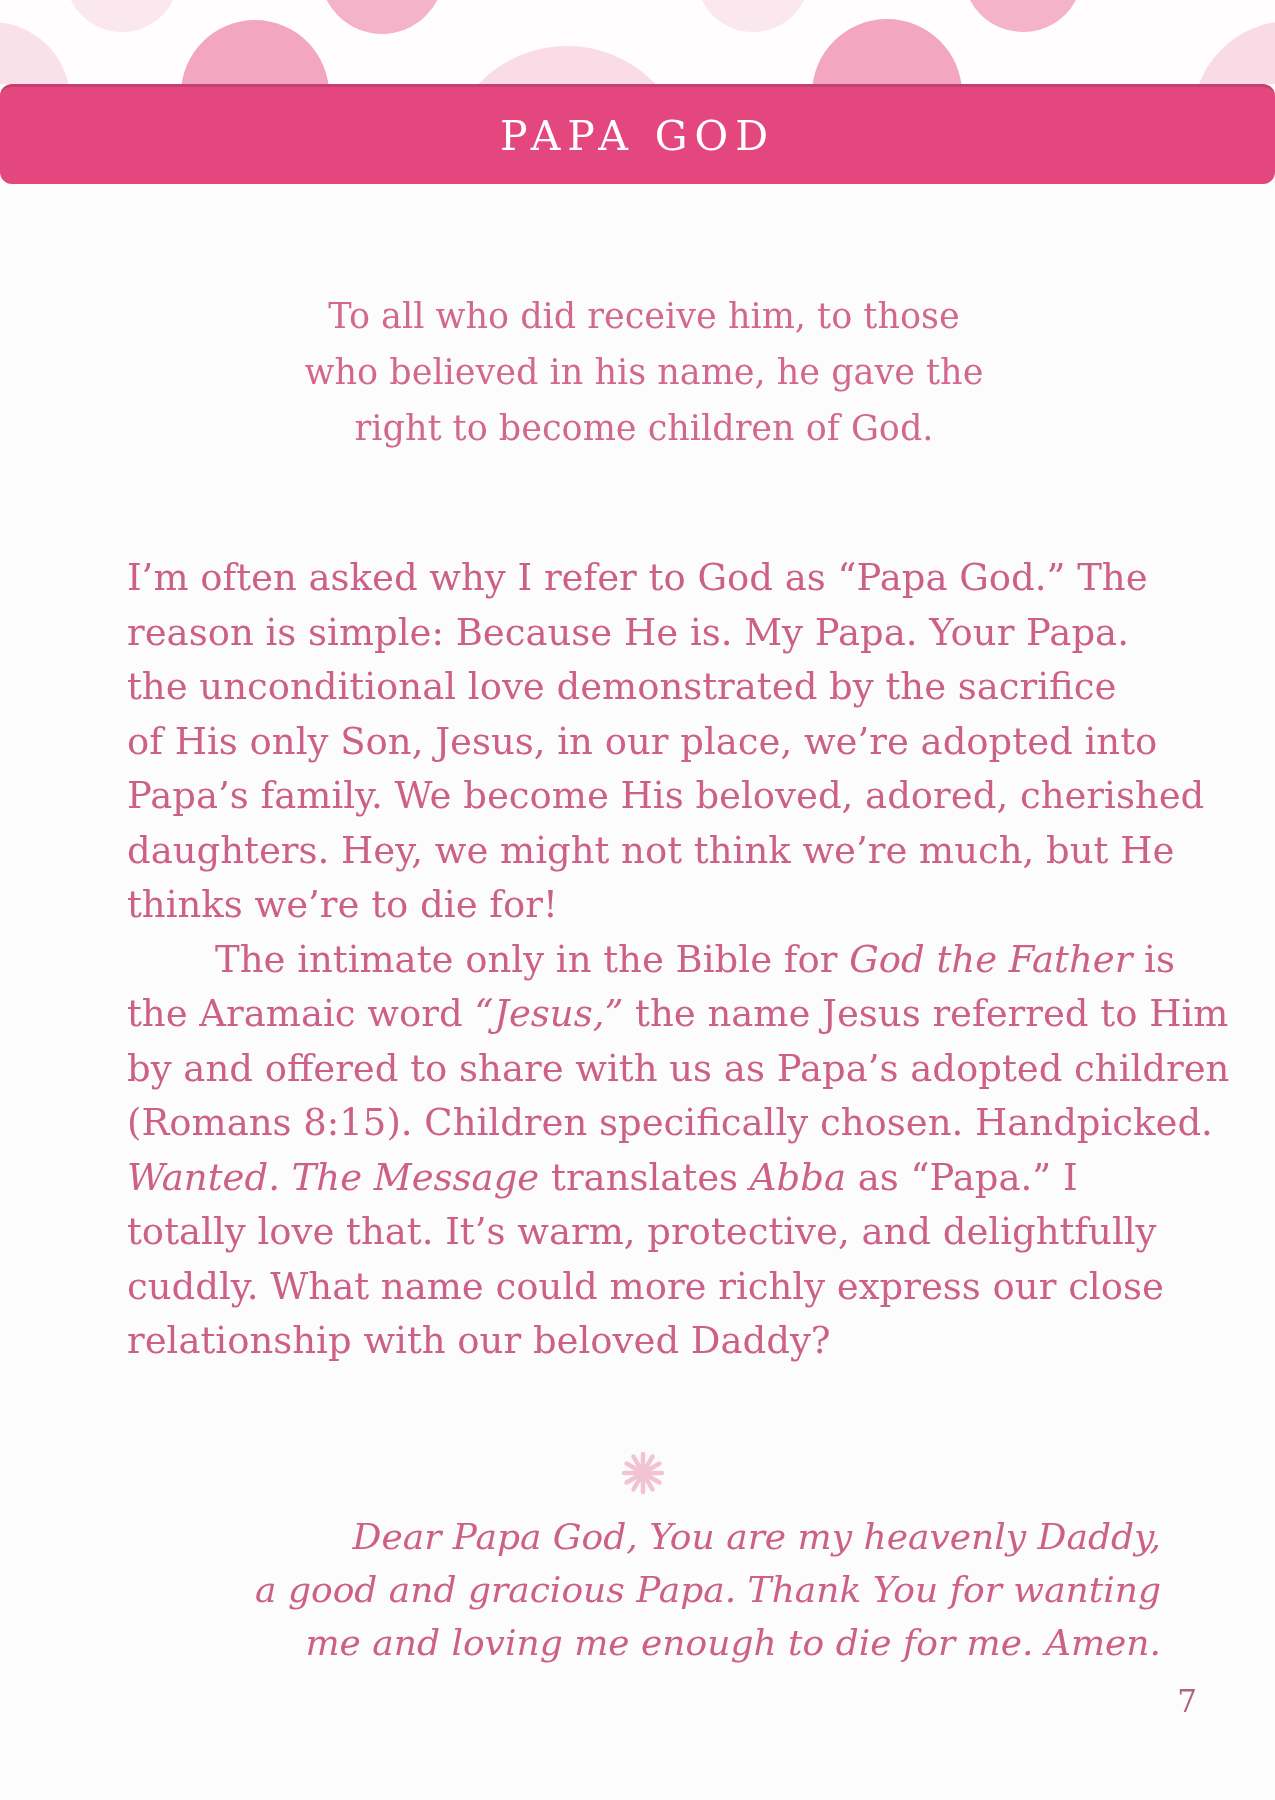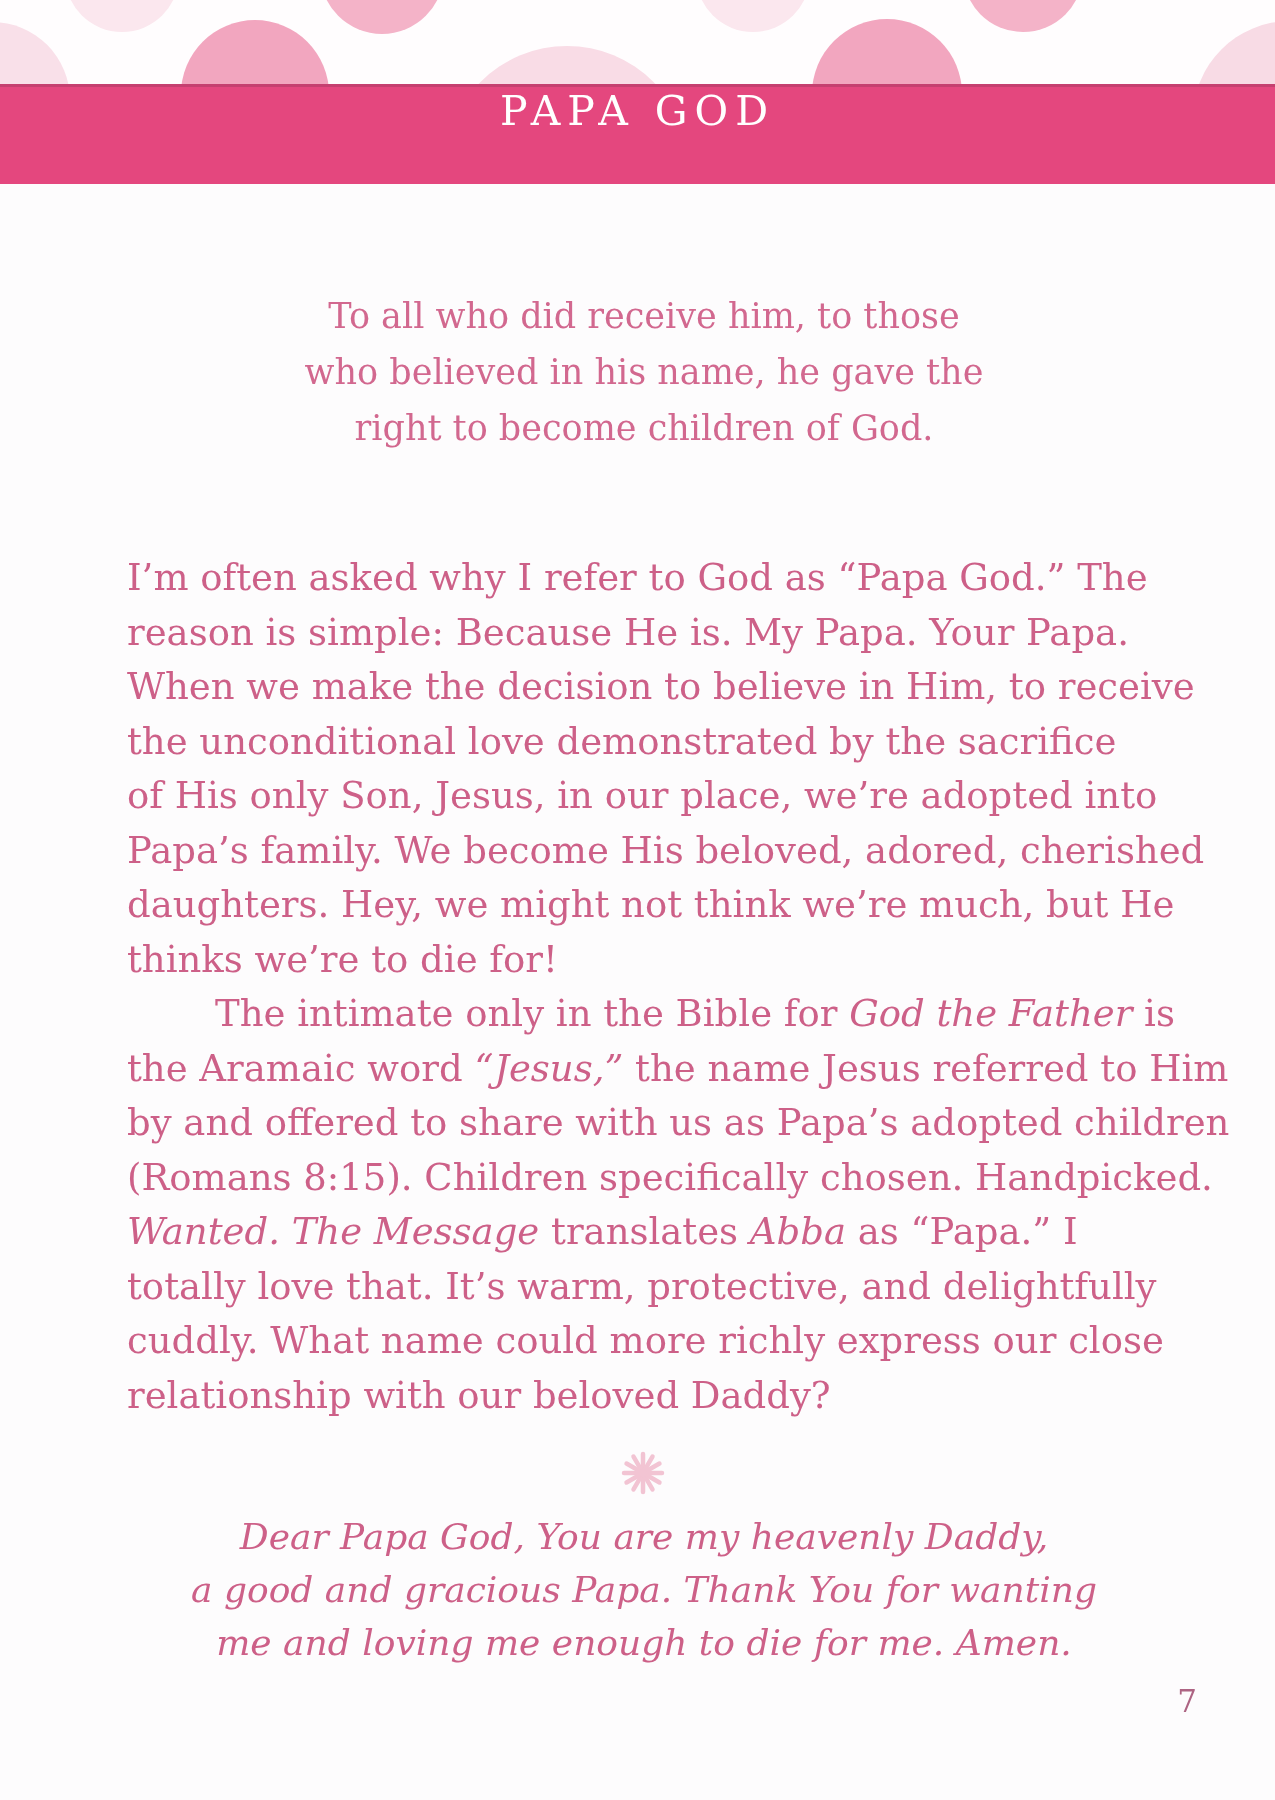--- a/index.html
+++ b/index.html
@@ -15,21 +15,21 @@
   .dots-band {
     position:absolute; top:0; left:0; width:1275px; height:84px;
     background:#fffdfe; overflow:hidden;
   }
   .dot { position:absolute; border-radius:50%; }
   
   .titlebar {
     position:absolute; top:84px; left:0; width:1275px; height:100px;
     background:#e4477e;
     border-top:3px solid #c54070;
-    display:flex; align-items:flex-start; justify-content:center;
+    display:flex; align-items:center; justify-content:center;border-radius:12px;
   }
   .titlebar h1 {
     color:#ffffff; font-size:41px; font-weight:normal;
     letter-spacing:7px; font-family:"DejaVu Serif", serif;
   }
   
   .scripture {
     position:absolute; top:288px; left:127px; width:1034px;
     text-align:center; color:#d2688f;
   }
@@ -46,21 +46,21 @@
     color:#cd6088; font-size:37px;
   }
   .body-text .line { line-height:54.5px; white-space:nowrap; }
   .body-text .it { font-style:italic; }
   .body-text .indent { display:inline-block; width:88px; }
   
   .ornament { position:absolute; left:619px; top:1449px; width:48px; height:48px; }
   
   .prayer {
     position:absolute; top:1510px; left:127px; width:1034px;
-    text-align:center; color:#cd6088;
+    text-align:right; color:#cd6088;
   }
   .prayer .line { font-style:italic; font-size:36px; line-height:53px; white-space:nowrap; }
   
   .pagenum {
     position:absolute; top:1683px; left:1166px; width:42px;
     text-align:center; color:#ad6483; font-size:31px;
   }
 </style>
 </head>
 <body>
@@ -87,21 +87,20 @@
     <div class="quote-lines">
         <div class="line"><span>To all who did receive him, to those</span></div>
         <div class="line"><span>who believed in his name, he gave the</span></div>
         <div class="line"><span>right to become children of God.</span></div>
       </div>
   </section>
 
   <section class="body-text">
       <div class="line"><span>I’m often asked why I refer to God as “Papa God.” The</span></div>
       <div class="line"><span>reason is simple: Because He is. My Papa. Your Papa.</span></div>
-      <div class="line"><span>When we make the decision to believe in Him, to receive</span></div>
       <div class="line"><span>the unconditional love demonstrated by the sacrifice</span></div>
       <div class="line"><span>of His only Son, Jesus, in our place, we’re adopted into</span></div>
       <div class="line"><span>Papa’s family. We become His beloved, adored, cherished</span></div>
       <div class="line"><span>daughters. Hey, we might not think we’re much, but He</span></div>
       <div class="line"><span>thinks we’re to die for!</span></div>
       <div class="line"><span class="indent"></span><span>The intimate only in the Bible for </span><span class="it">God the Father</span><span> is</span></div>
       <div class="line"><span>the Aramaic word </span><span class="it">“Jesus,”</span><span> the name Jesus referred to Him</span></div>
       <div class="line"><span>by and offered to share with us as Papa’s adopted children</span></div>
       <div class="line"><span>(Romans 8:15). Children specifically chosen. Handpicked.</span></div>
       <div class="line"><span class="it">Wanted. The Message</span><span> translates </span><span class="it">Abba</span><span> as “Papa.” I</span></div>

